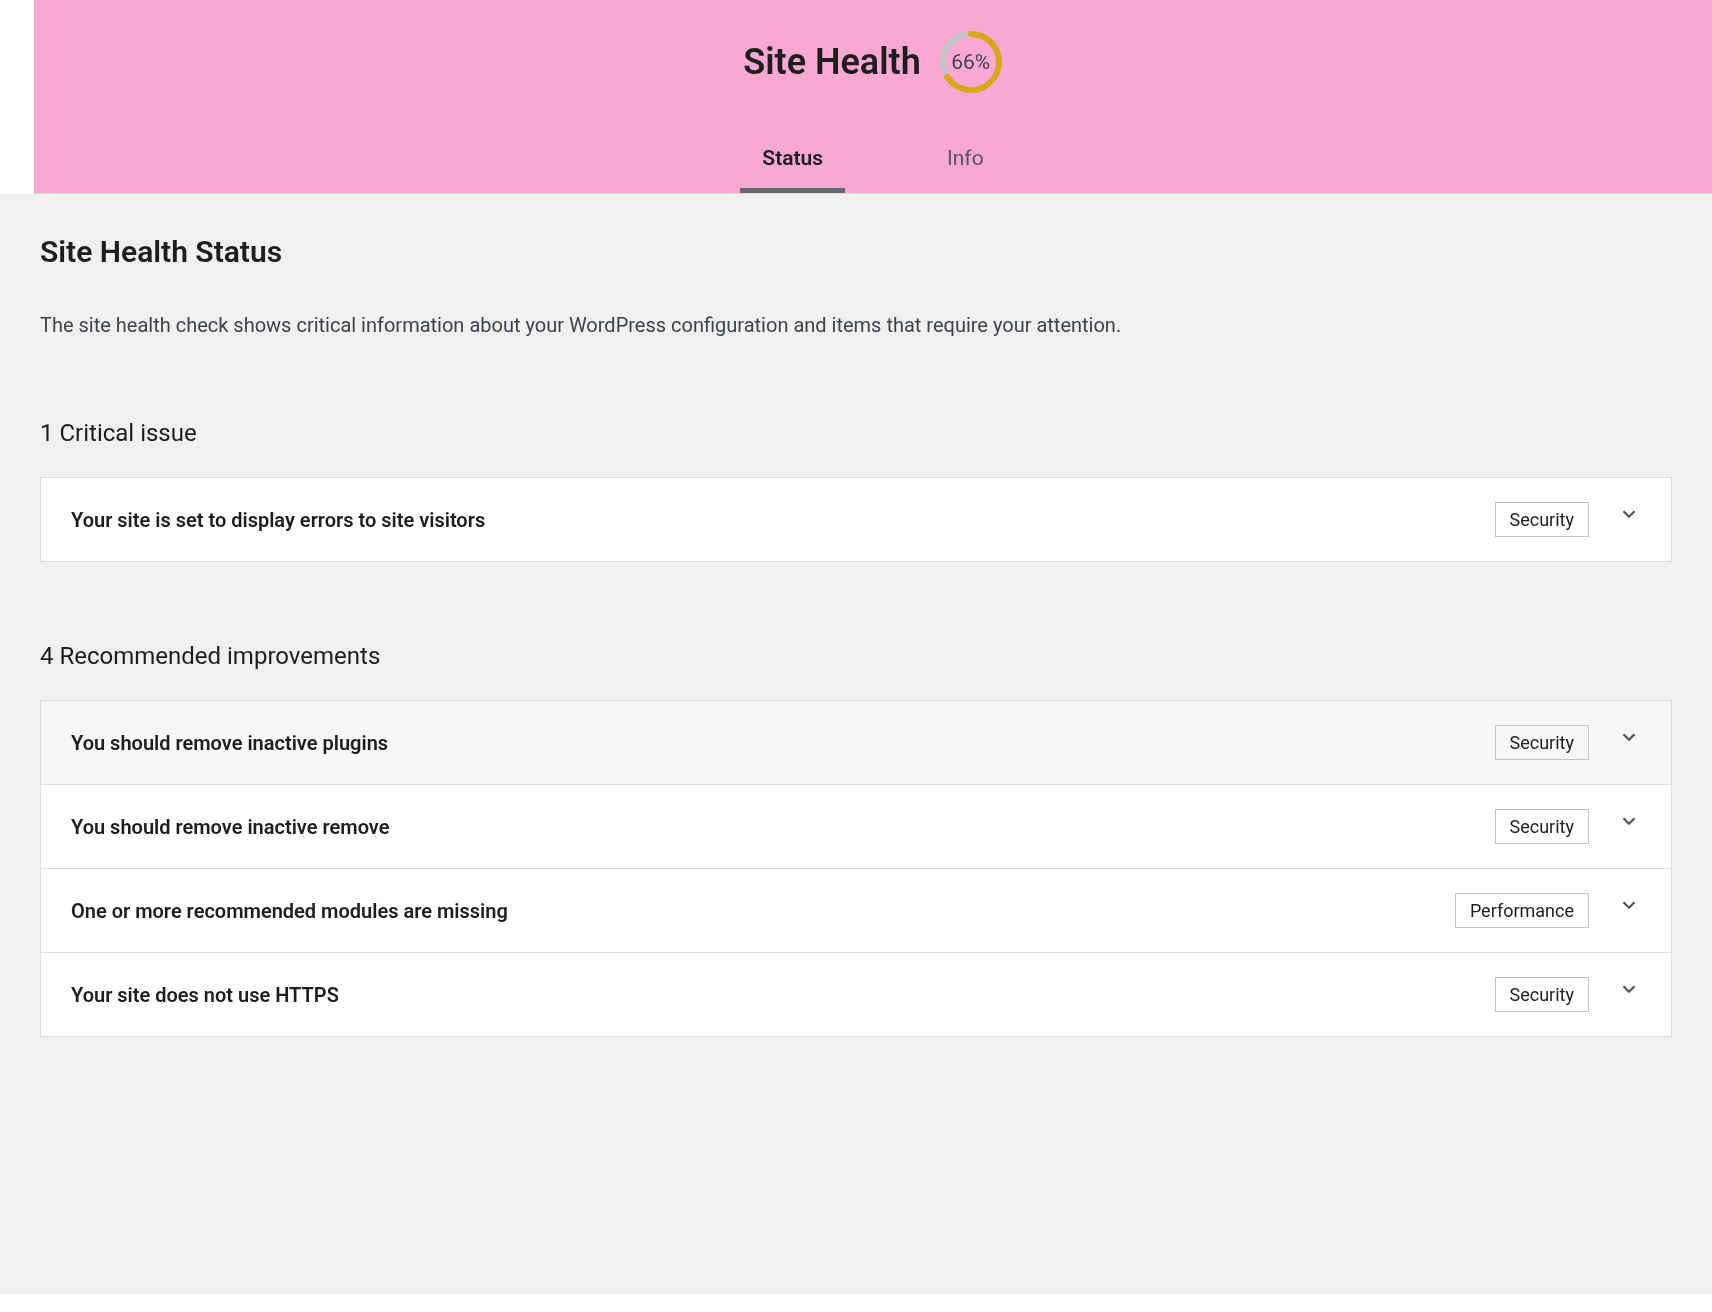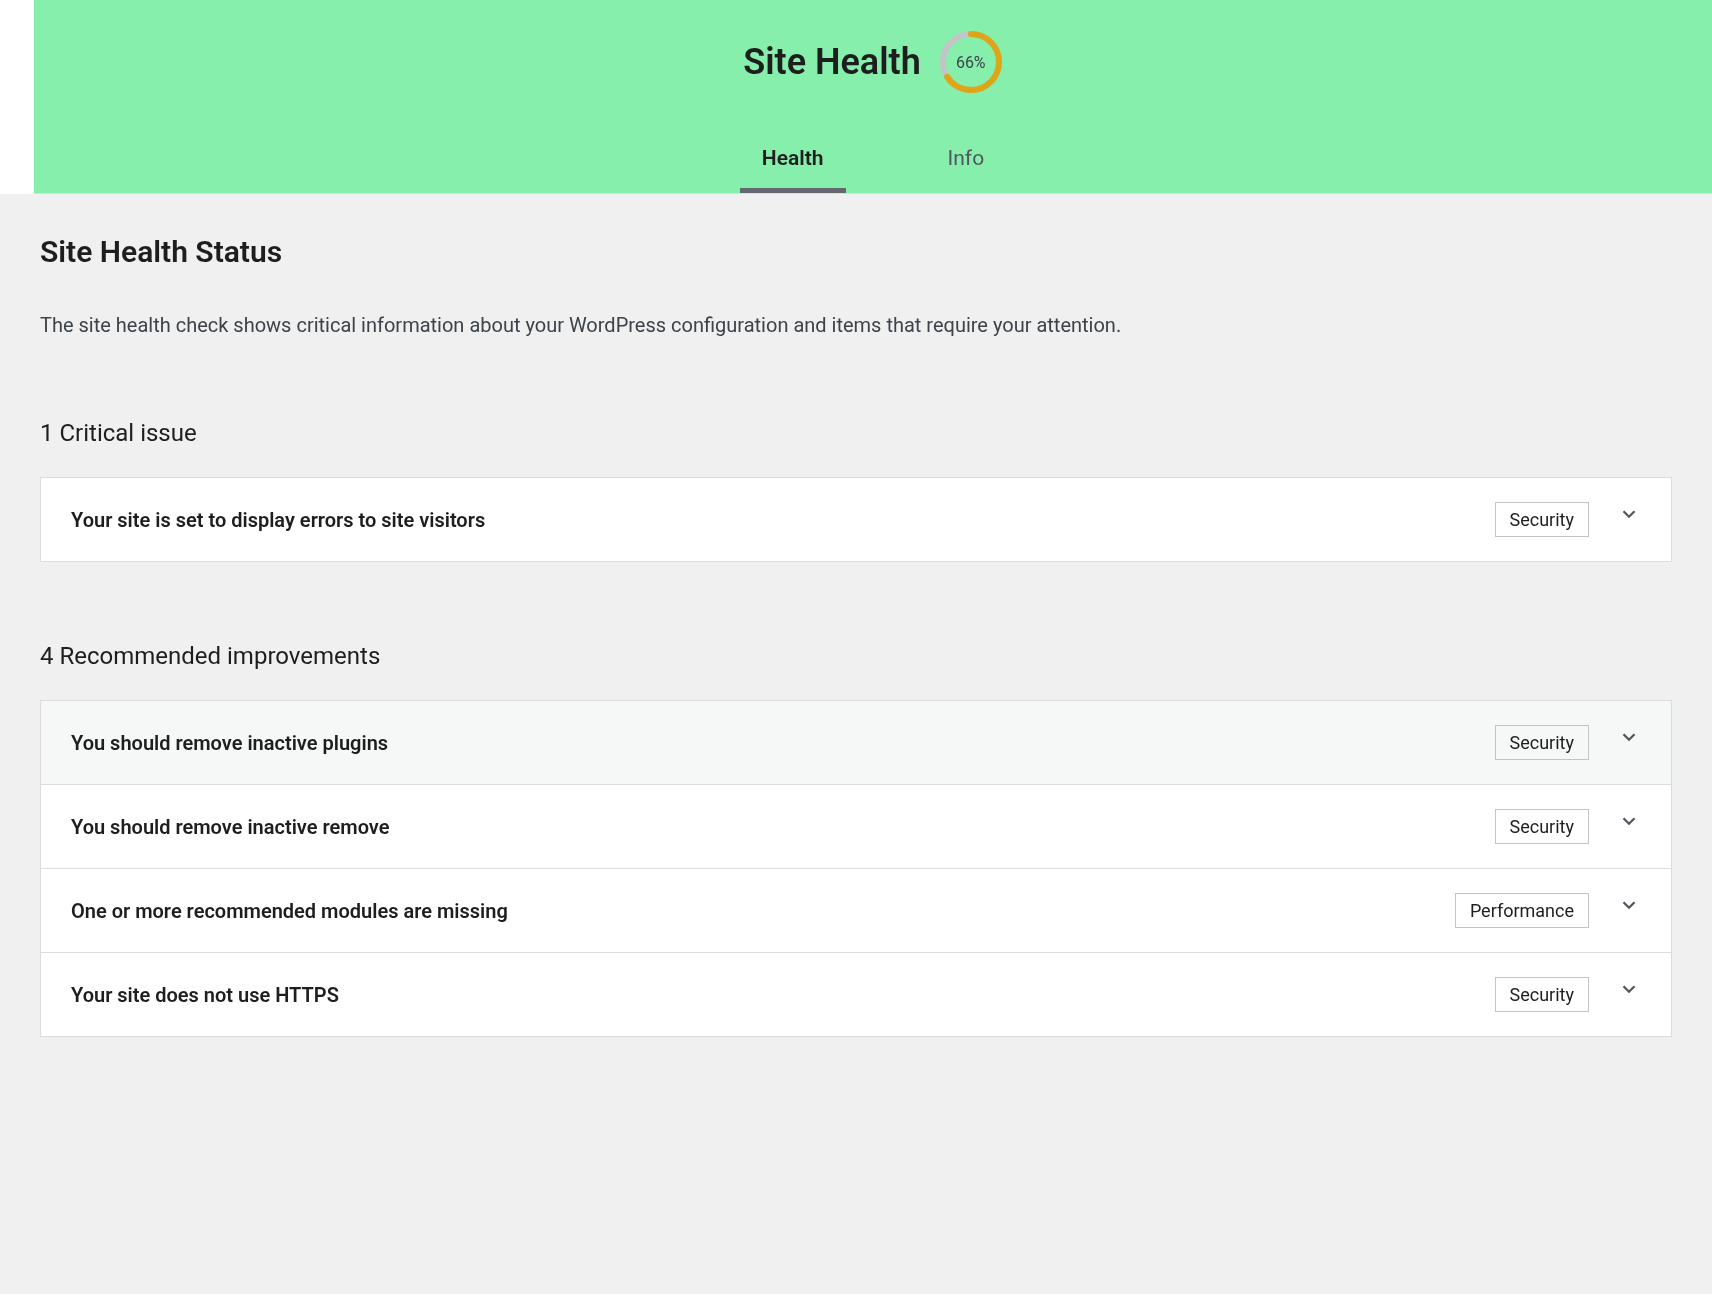--- a/index.html
+++ b/index.html
@@ -3,21 +3,21 @@
   <meta charset="utf-8">
   <style>
     * { box-sizing: border-box; margin: 0; padding: 0; }
     body {
       font-family: -apple-system, BlinkMacSystemFont, "Segoe UI", Roboto, Oxygen, Ubuntu, sans-serif;
       background: #ffffff;
       color: #1e1e1e;
       width: 1712px;
     }
     .header-section {
-      background: #86efac;
+      background: #f9a8d4;
       padding: 30px 0 0 0;
       border-bottom: 1px solid #dcdcde;
       margin-left: 34px;
     }
     .title-row {
       display: flex;
       align-items: center;
       justify-content: center;
       gap: 18px;
       padding-bottom: 38px;
@@ -32,21 +32,21 @@
       width: 64px;
       height: 64px;
     }
     .progress-ring svg { transform: rotate(-90deg); }
     .progress-bg { stroke: #c3c4c7; }
     .progress-fg { stroke: #dba617; }
     .ring-label {
       position: absolute;
       top: 50%; left: 50%;
       transform: translate(-50%, -50%);
-      font-size: 16px;
+      font-size: 21px;
       font-weight: 400;
       color: #3c434a;
       text-align: center;
     }
     .tabs {
       display: flex;
       justify-content: center;
       gap: 80px;
     }
     .tab {
@@ -136,21 +136,21 @@
     <h1 class="page-title">Site Health</h1>
     <div class="progress-ring">
       <svg width="64" height="64">
         <circle class="progress-bg" cx="32" cy="32" r="28" fill="none" stroke-width="6"></circle>
         <circle class="progress-fg" cx="32" cy="32" r="28" fill="none" stroke-width="6" stroke-dasharray="175.93" stroke-dashoffset="59.82" stroke-linecap="round"></circle>
       </svg>
       <span class="ring-label">66%</span>
     </div>
   </div>
   <div class="tabs">
-    <div class="tab active">Health</div>
+    <div class="tab active">Status</div>
     <div class="tab inactive">Info</div>
   </div>
 </div>
 
 <div class="content">
   <h2 class="section-title">Site Health Status</h2>
   <p class="intro-text">The site health check shows critical information about your WordPress configuration and items that require your attention.</p>
 
   <h3 class="group-heading">1 Critical issue</h3>
   <div class="accordion">

